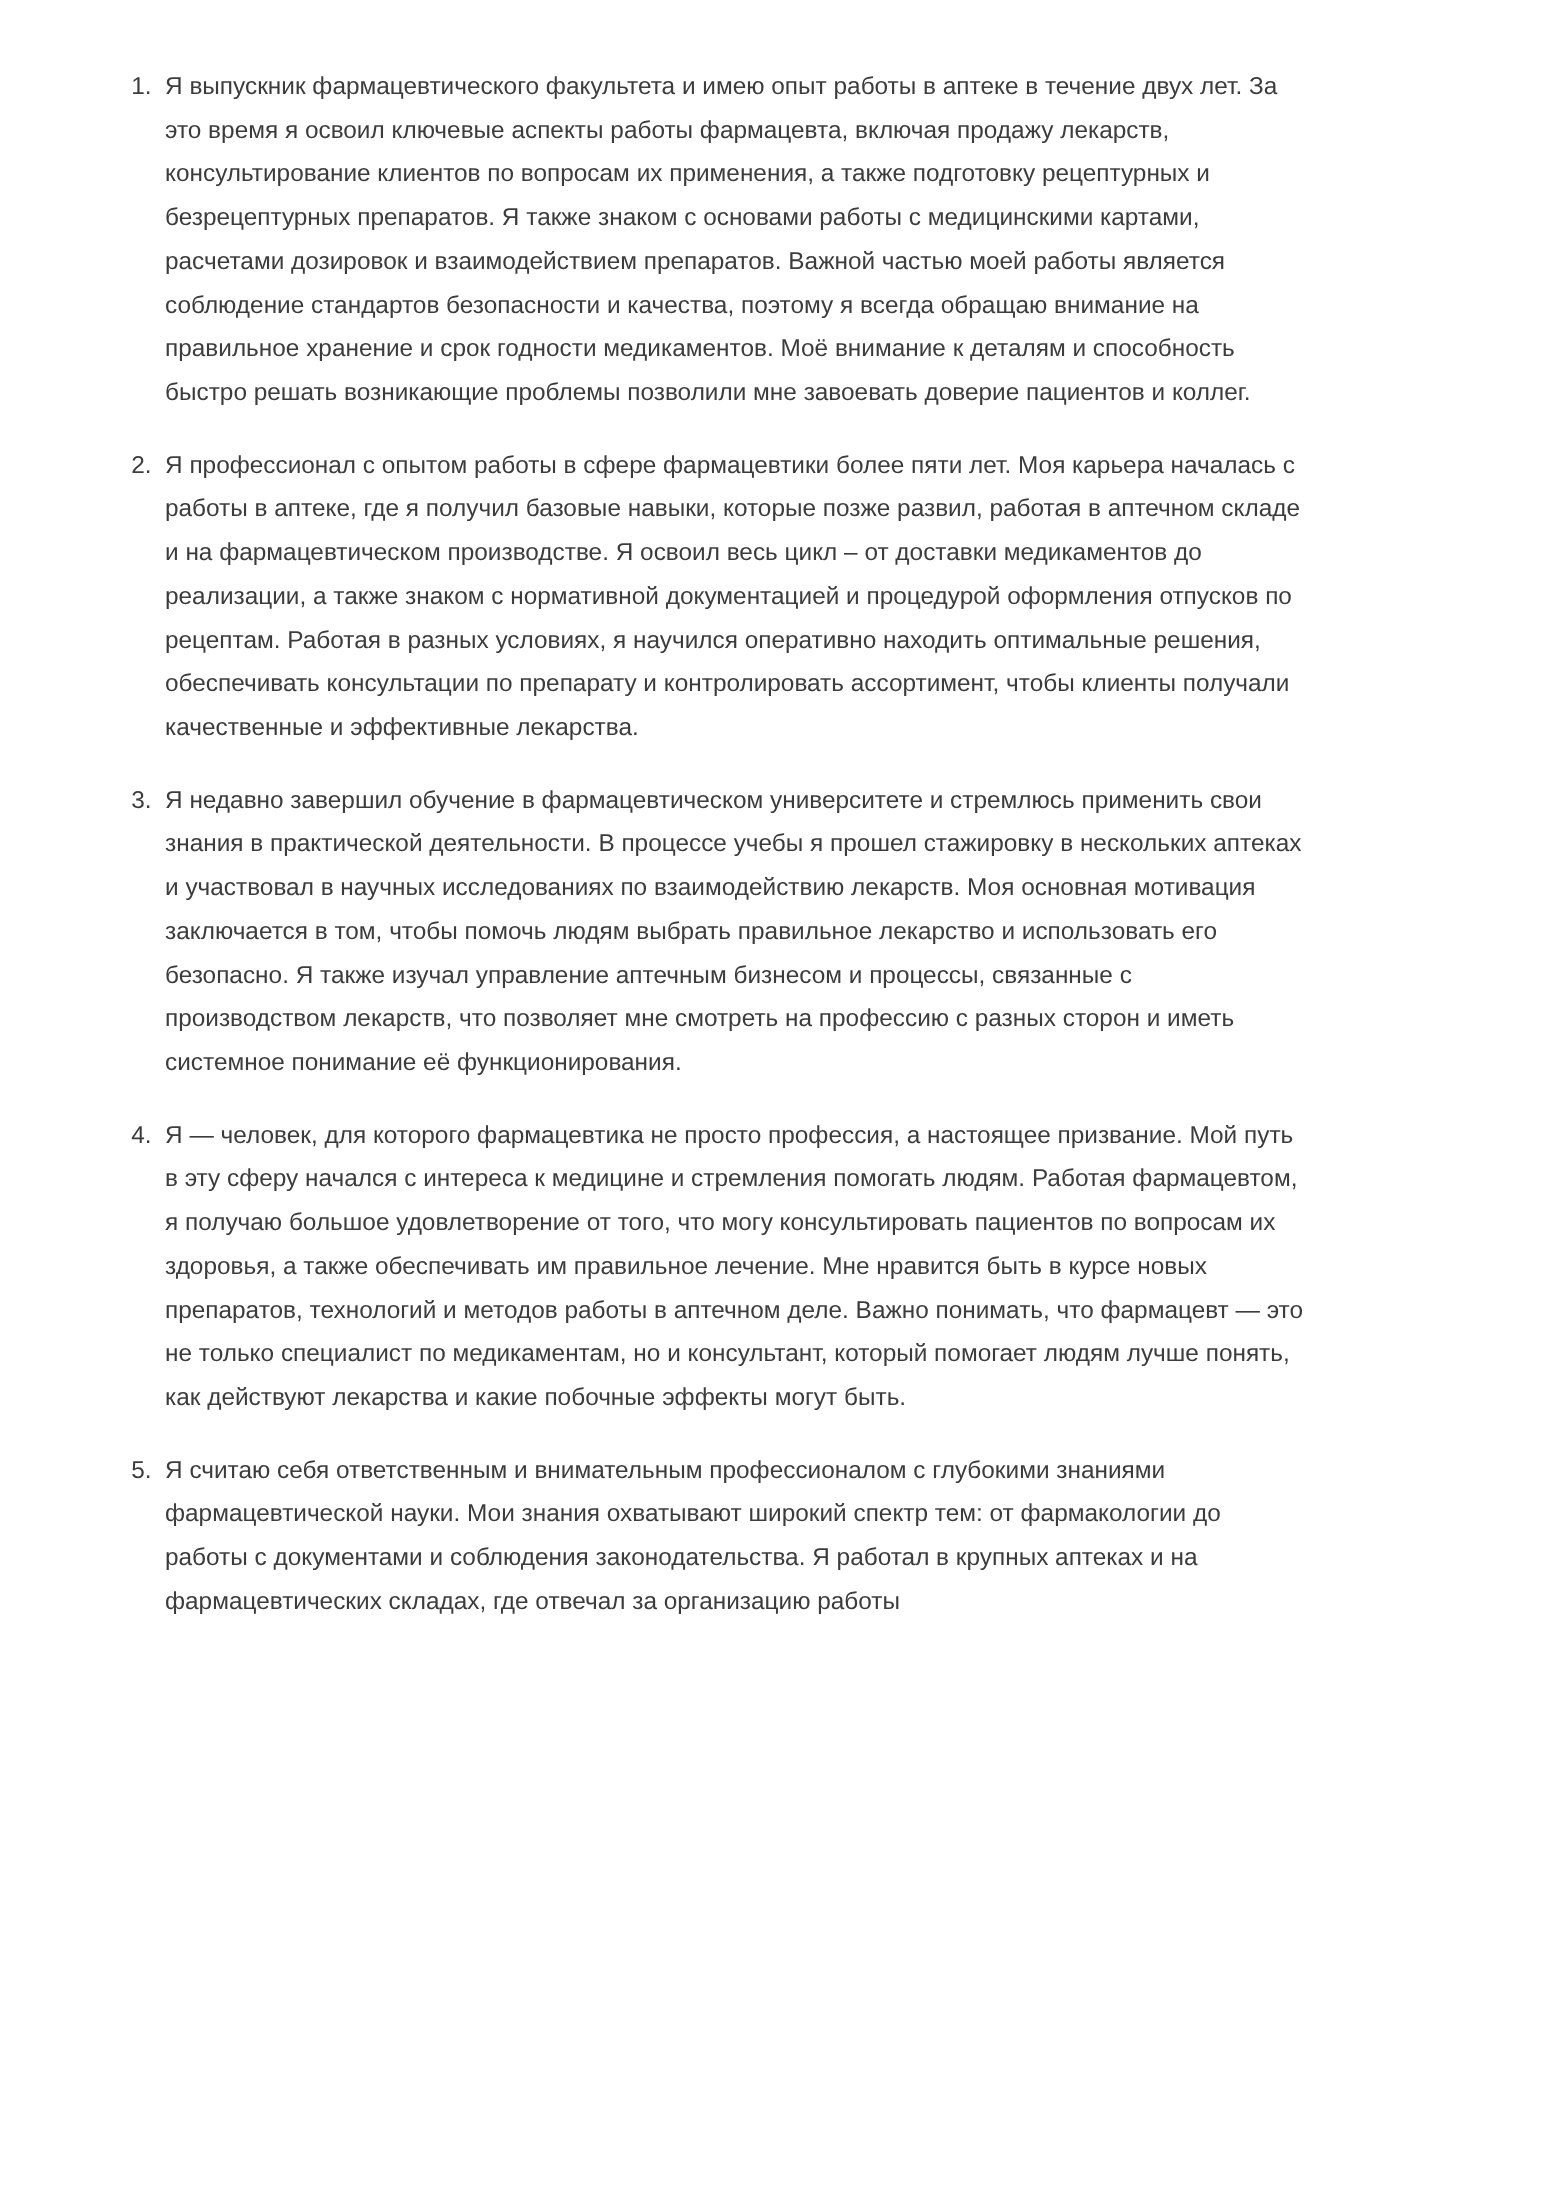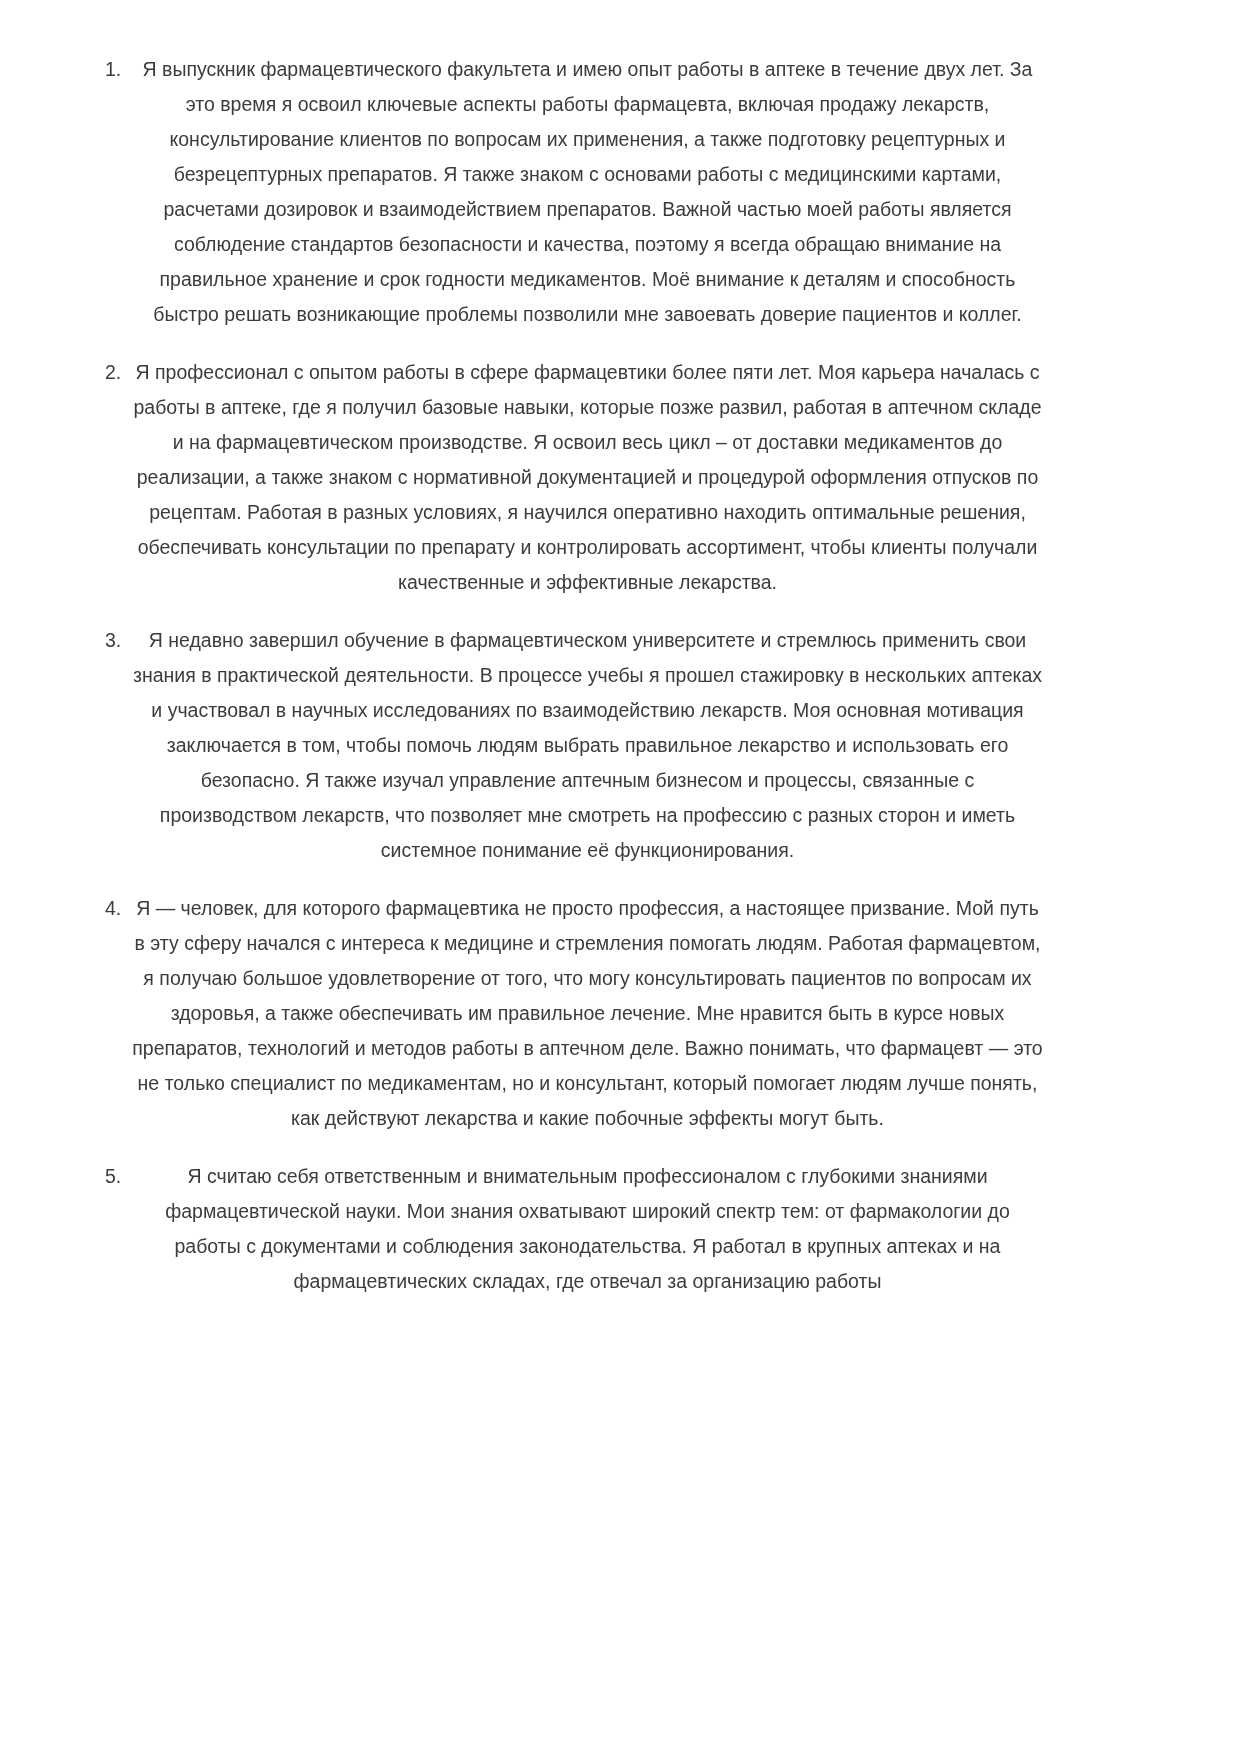--- a/index.html
+++ b/index.html
@@ -32,21 +32,21 @@
   }
   .num {
     flex: 0 0 27px;
     width: 27px;
     text-align: left;
     white-space: nowrap;
   }
   .txt {
     flex: 1 1 auto;
     min-width: 0;
-    text-align: center;
+    text-align: left;
     word-wrap: break-word;
   }
 </style>
 </head>
 <body>
 
 <div class="doc">
 
   <div class="item">
     <span class="num">1.</span>

